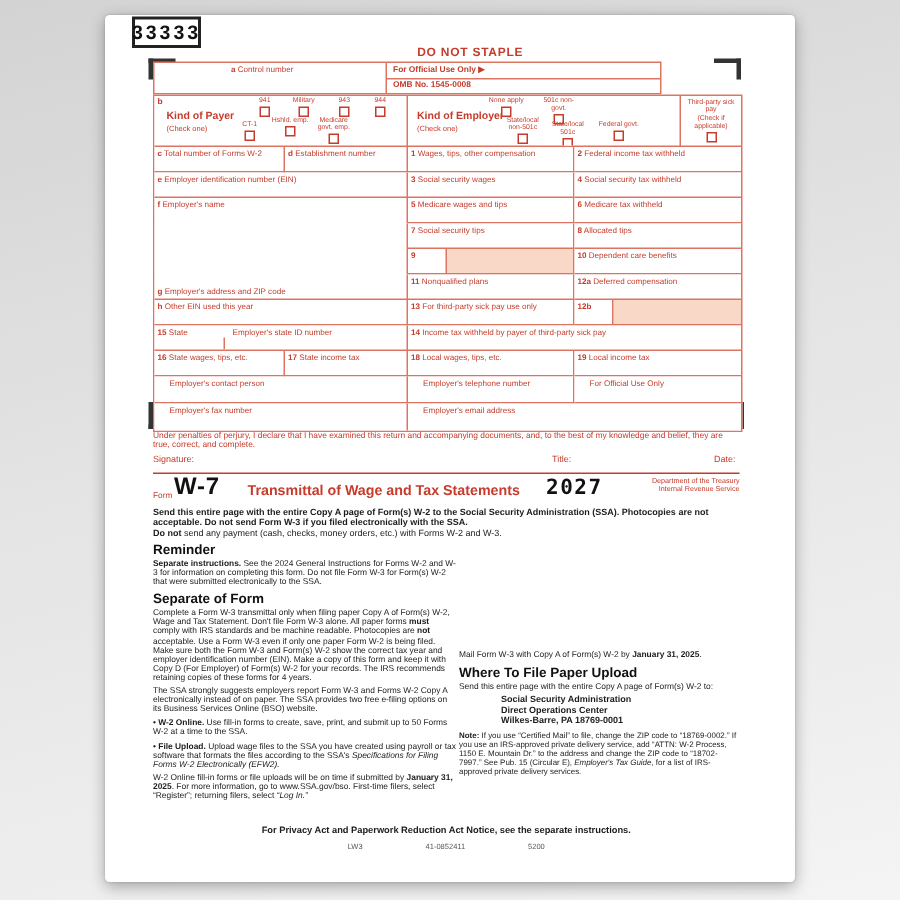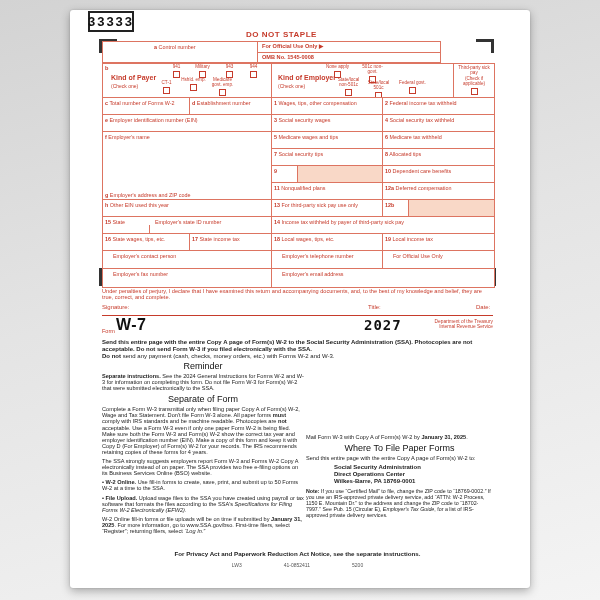--- a/index.html
+++ b/index.html
@@ -2,21 +2,21 @@
 <html style="--red: #c63b2b; --line: #dd7461; --shade: #f9d8c7; --ink: #1c1c1c;"><head>
 <meta charset="utf-8">
 <style>
   html,body{margin:0;padding:0;width:600px;height:600px;overflow:hidden;
     font-family:"Liberation Sans", sans-serif;
     background:linear-gradient(165deg,#d3d3d3 0%,#e4e4e4 45%,#f4f4f4 100%);}
   :root{--red:#c63b2b;--line:#dd7461;--shade:#f9d8c7;--ink:#1c1c1c;}
   .sheet{position:absolute;left:70px;top:10px;width:460px;height:578px;background:#fff;
     border-radius:3px;box-shadow:0 3px 10px rgba(0,0,0,.30),0 0 2px rgba(0,0,0,.18);}
   .abs{position:absolute;}
-  .staple{left:16px;top:20px;width:391px;text-align:center;font-size:8px;font-weight:bold;
+  .staple{left:48px;top:20px;width:391px;text-align:center;font-size:8px;font-weight:bold;
     color:var(--red);letter-spacing:.5px;}
   
   .toprow{left:32px;top:31px;width:339px;height:22px;border:1px solid var(--line);display:flex;box-sizing:border-box;}
   .codebox{position:absolute;left:4px;top:1px;width:42px;height:17px;border:2px solid #222;background:#fff;
     font-family:Liberation Sans, sans-serif;font-weight:bold;font-size:13px;letter-spacing:2px;
     display:flex;align-items:center;justify-content:center;color:#111;margin-left:14px;}
   .cell-a{width:107px;margin-left:48px;border-right:1px solid var(--line);font-size:5.4px;color:var(--red);
     padding:2px 3px;box-sizing:border-box;}
   .cell-official{flex:1;display:flex;flex-direction:column;font-size:5.6px;font-weight:bold;color:var(--red);}
   .cell-official .half{flex:1;padding:1px 4px;box-sizing:border-box;}
@@ -63,21 +63,21 @@
   .mh-num{left:46px;top:306px;font-size:16px;font-weight:bold;color:#111;letter-spacing:.5px;}
   .mh-title{left:95px;top:312px;font-size:9.5px;font-weight:bold;color:var(--red);}
   .mh-year{left:294px;top:307px;font-family:"DejaVu Sans Mono",monospace;font-weight:bold;font-size:14px;
     letter-spacing:1px;color:#111;}
   .mh-dept{left:345px;top:309px;width:78px;text-align:right;font-size:4.8px;line-height:5.4px;color:var(--red);}
   
   .intro{left:32px;top:329px;width:382px;font-size:6px;line-height:7px;color:var(--ink);}
   .intro .b1{font-weight:bold;}
   .leftcol{left:32px;top:351px;width:202px;font-size:5.6px;line-height:6.1px;color:var(--ink);}
   .rightcol{left:236px;top:424px;width:187px;font-size:5.6px;line-height:6.1px;color:var(--ink);}
-  .hdg{font-size:9px;font-weight:normal;line-height:10px;margin:3px 0 2px;color:#111;text-align:center;}
+  .hdg{font-size:9px;font-weight:bold;line-height:10px;margin:3px 0 2px;color:#111;}
   .para{margin:0 0 3px;}
   .addr{margin:1px 0 3px 28px;font-weight:bold;font-size:6px;line-height:6.8px;}
   .b{font-weight:bold;}
   .i{font-style:italic;}
   .privacy{left:32px;top:540px;width:391px;text-align:center;font-size:6.2px;font-weight:bold;color:var(--ink);}
   .codes{left:32px;top:552px;width:391px;display:flex;justify-content:center;gap:42px;
     font-size:5px;color:#555;}
 </style>
 </head>
 <body>
@@ -305,20 +305,21 @@
 
   <div class="abs sigrow">
     <span style="left:0;">Signature:</span>
     <span style="left:266px;">Title:</span>
     <span style="left:374px;">Date:</span>
   </div>
   <div class="abs sigline"></div>
 
   <span class="abs mh-form">Form</span>
   <span class="abs mh-num">W-7</span>
+  <span class="abs mh-title">Transmittal of Wage and Tax Statements</span>
   <span class="abs mh-year">2027</span>
   <div class="abs mh-dept">
     <div>Department of the Treasury</div>
     <div>Internal Revenue Service</div>
   </div>
 
   <div class="abs intro">
     <div class="b1">Send this entire page with the entire Copy A page of Form(s) W-2 to the Social Security Administration (SSA). Photocopies are not acceptable. Do not send Form W-3 if you filed electronically with the SSA.</div>
     <div><span class="b">Do not</span><span> send any payment (cash, checks, money orders, etc.) with Forms W-2 and W-3.</span></div>
   </div>
@@ -329,21 +330,21 @@
     <div class="hdg">Separate of Form</div>
     <p class="para"><span>Complete a Form W-3 transmittal only when filing paper Copy A of Form(s) W-2, Wage and Tax Statement. Don't file Form W-3 alone. All paper forms </span><span class="b">must</span><span> comply with IRS standards and be machine readable. Photocopies are </span><span class="b">not</span><span> acceptable. Use a Form W-3 even if only one paper Form W-2 is being filed. Make sure both the Form W-3 and Form(s) W-2 show the correct tax year and employer identification number (EIN). Make a copy of this form and keep it with Copy D (For Employer) of Form(s) W-2 for your records. The IRS recommends retaining copies of these forms for 4 years.</span></p>
     <p class="para">The SSA strongly suggests employers report Form W-3 and Forms W-2 Copy A electronically instead of on paper. The SSA provides two free e-filing options on its Business Services Online (BSO) website.</p>
     <p class="para"><span class="b">• W-2 Online.</span><span> Use fill-in forms to create, save, print, and submit up to 50 Forms W-2 at a time to the SSA.</span></p>
     <p class="para"><span class="b">• File Upload.</span><span> Upload wage files to the SSA you have created using payroll or tax software that formats the files according to the SSA's </span><span class="i">Specifications for Filing Forms W-2 Electronically (EFW2).</span></p>
     <p class="para"><span>W-2 Online fill-in forms or file uploads will be on time if submitted by </span><span class="b">January 31, 2025</span><span>. For more information, go to www.SSA.gov/bso. First-time filers, select “Register”; returning filers, select </span><span class="i">“Log In.”</span></p>
   </div>
 
   <div class="abs rightcol">
     <p class="para"><span>Mail Form W-3 with Copy A of Form(s) W-2 by </span><span class="b">January 31, 2025</span><span>.</span></p>
-    <div class="hdg">Where To File Paper Forms</div>
+    <div class="hdg">Where To File Paper Upload</div>
     <p class="para">Send this entire page with the entire Copy A page of Form(s) W-2 to:</p>
     <div class="addr">
       <div>Social Security Administration</div>
       <div>Direct Operations Center</div>
       <div>Wilkes-Barre, PA 18769-0001</div>
     </div>
     <p class="para" style="font-size:5.3px;"><span class="b">Note:</span><span> If you use “Certified Mail” to file, change the ZIP code to “18769-0002.” If you use an IRS-approved private delivery service, add “ATTN: W-2 Process, 1150 E. Mountain Dr.” to the address and change the ZIP code to “18702-7997.” See Pub. 15 (Circular E), </span><span class="i">Employer's Tax Guide</span><span>, for a list of IRS-approved private delivery services.</span></p>
   </div>
 
   <div class="abs privacy">For Privacy Act and Paperwork Reduction Act Notice, see the separate instructions.</div>

